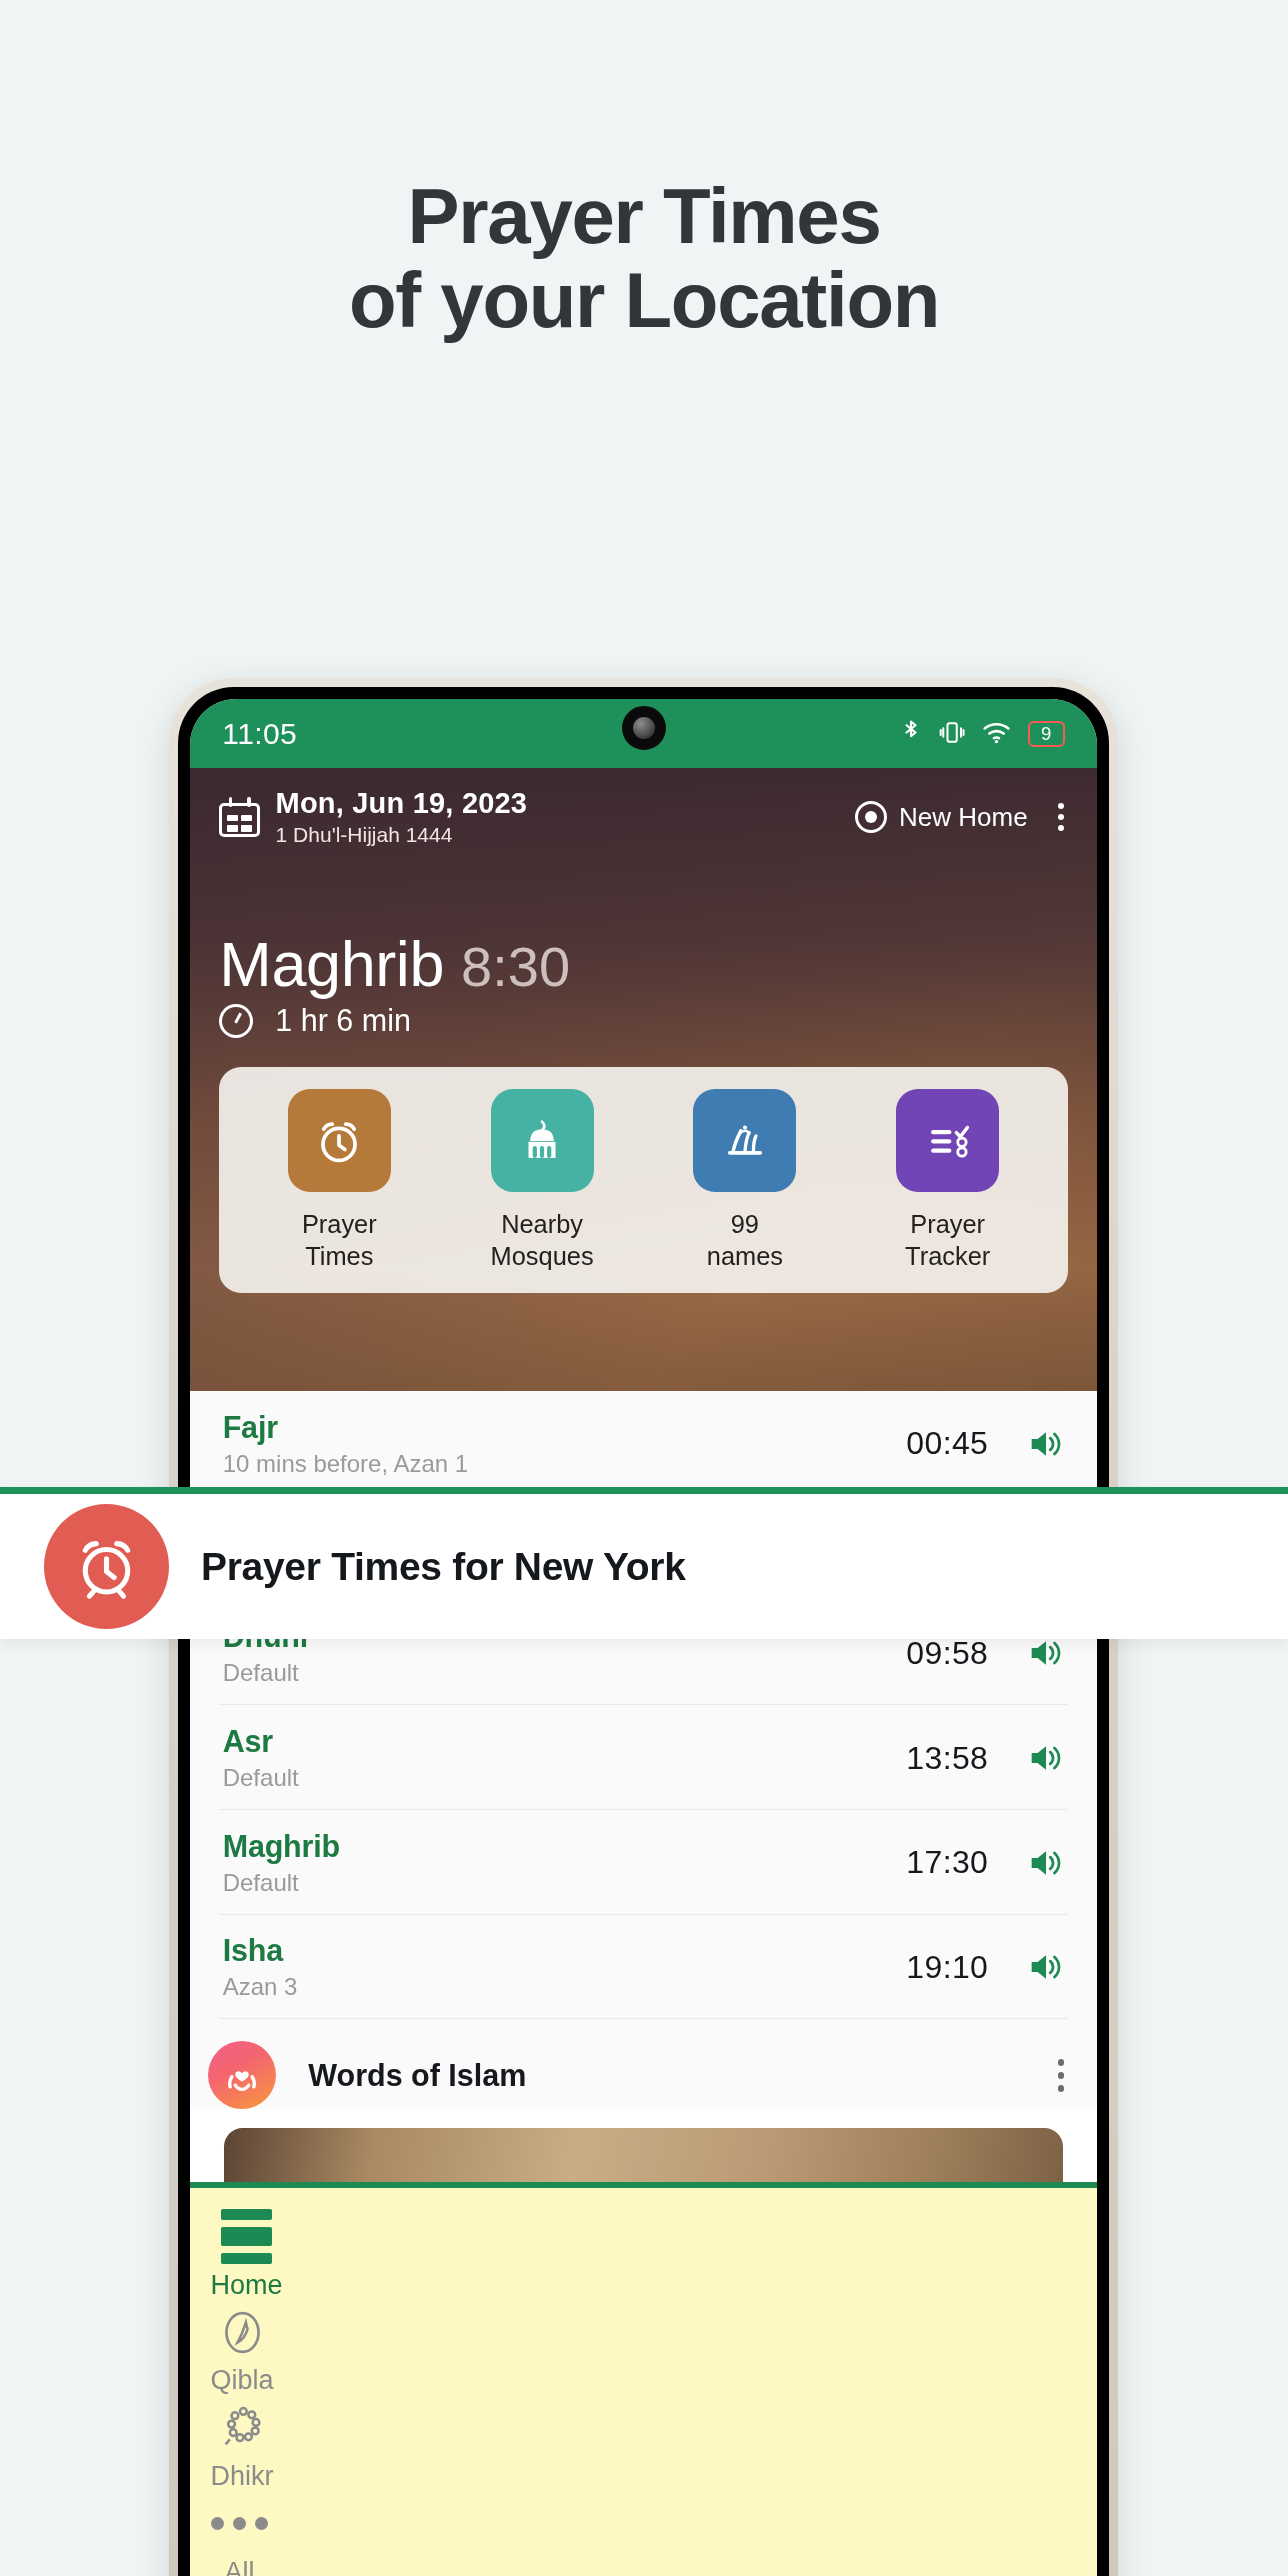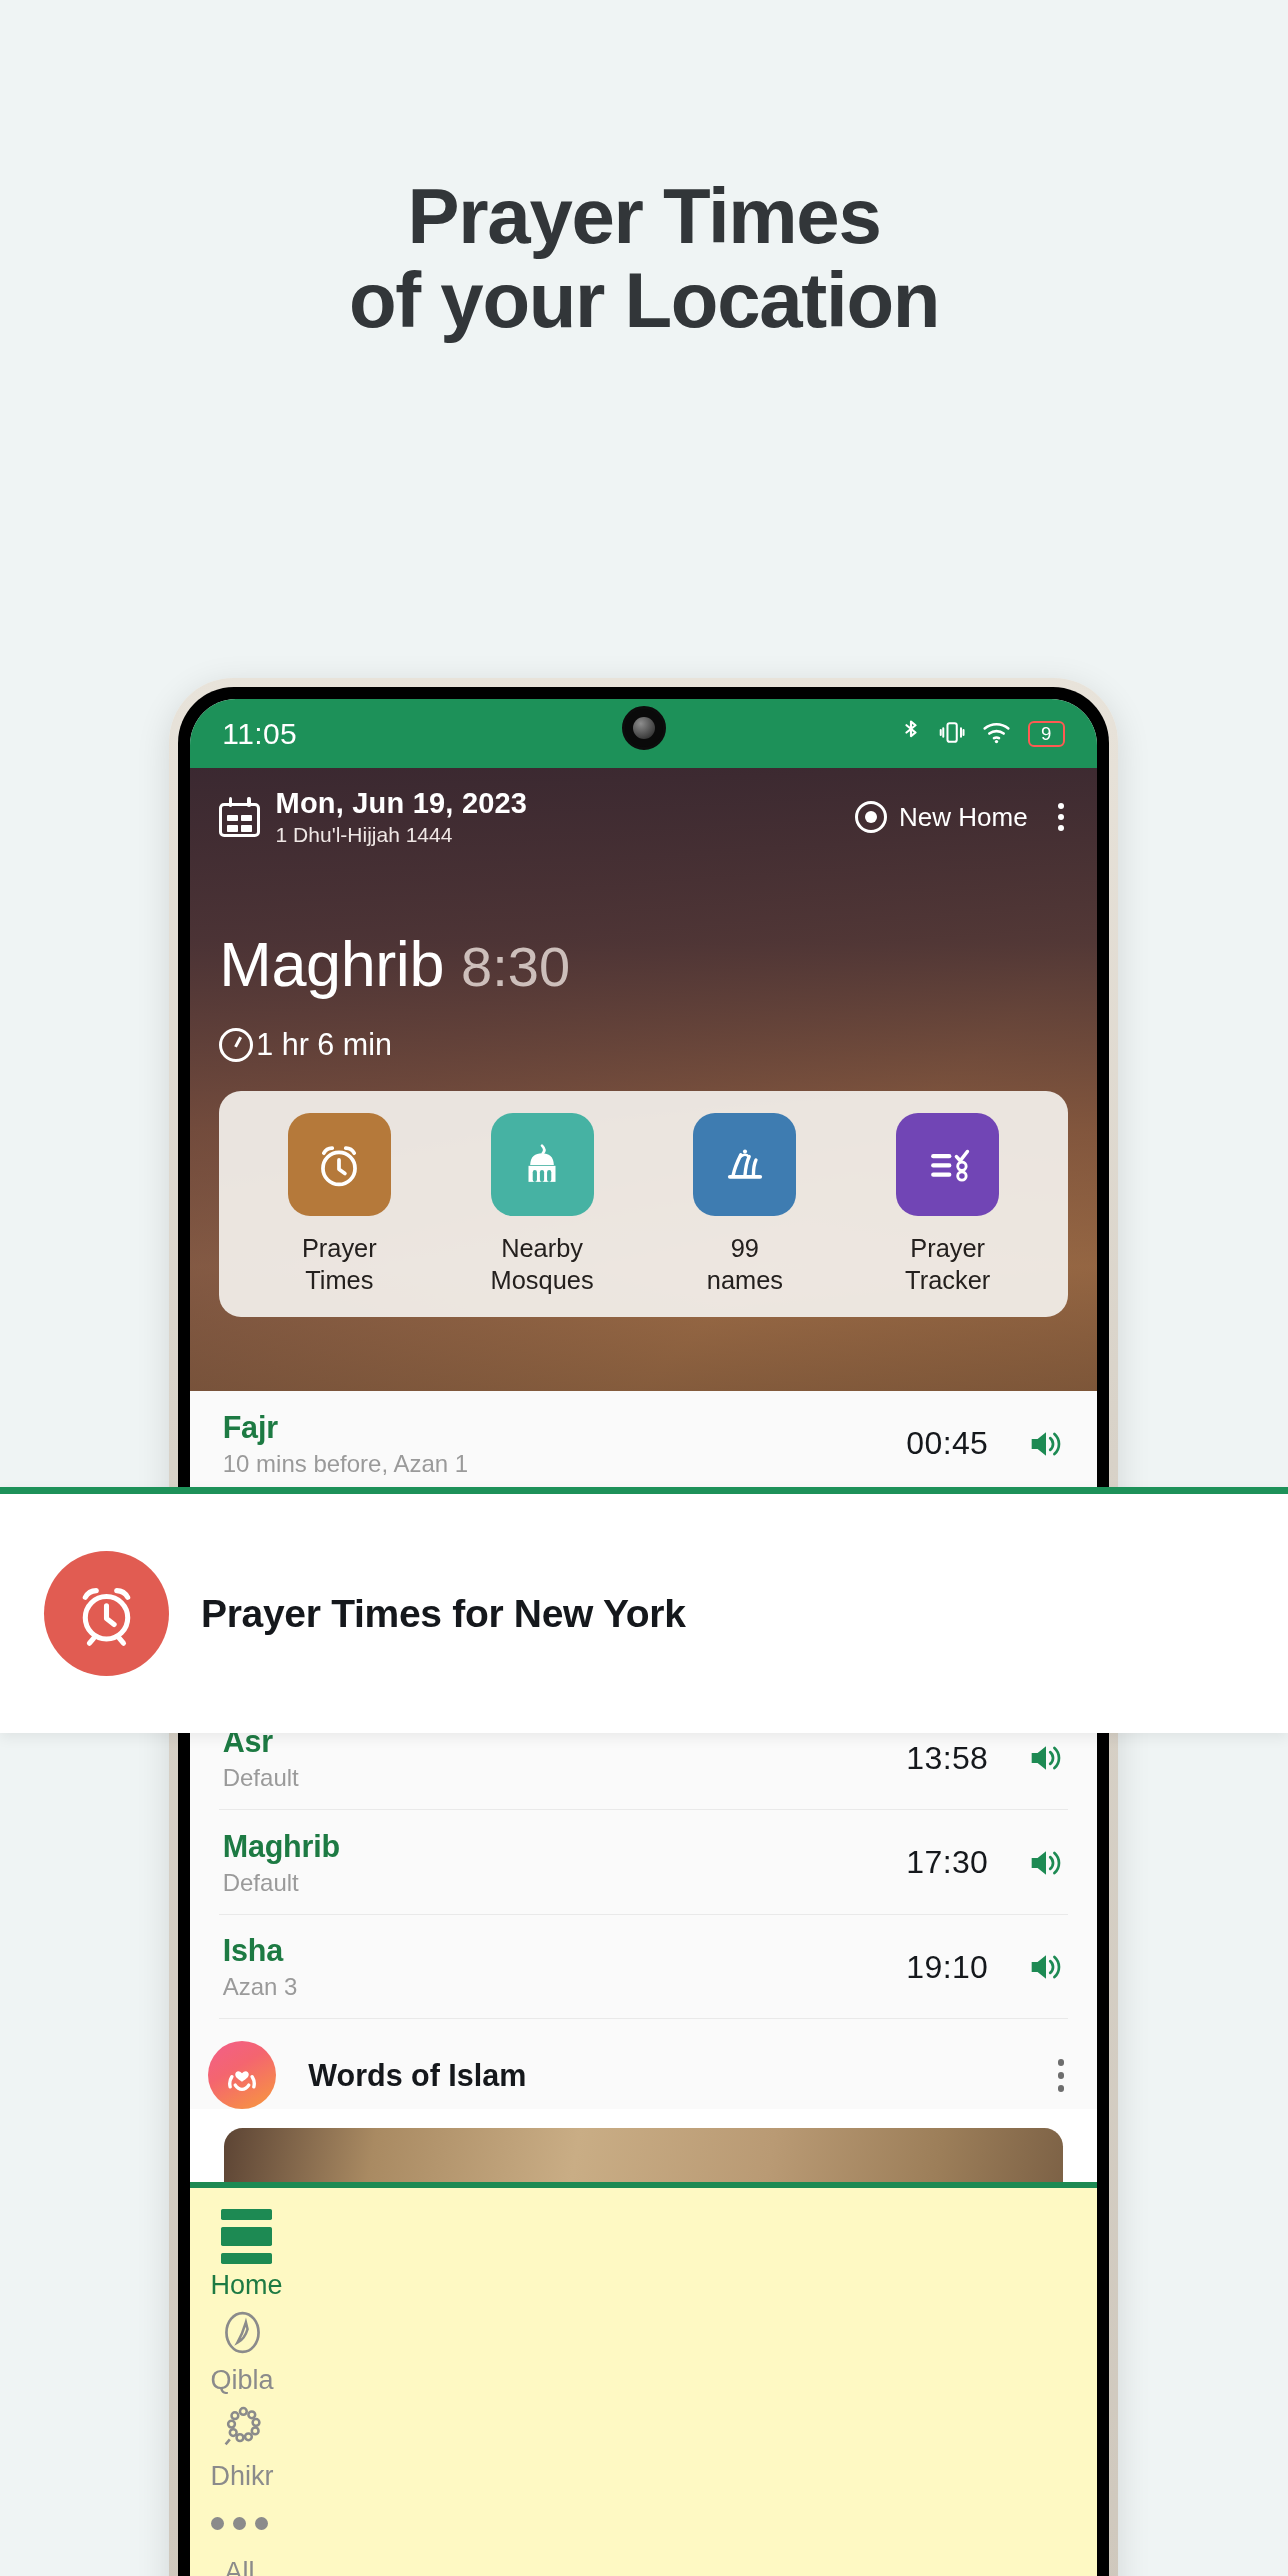--- a/index.html
+++ b/index.html
@@ -94,21 +94,21 @@
   .loc { margin-left: auto; display: flex; align-items: center; gap: 12px; }
   .pin { width: 32px; height: 32px; border: 3.4px solid #fff; border-radius: 50%; position: relative; }
   .pin::after { content:""; position:absolute; left: 6.8px; top: 6.8px; width: 12px; height: 12px; border-radius:50%; background:#fff; }
   .loc .name { font-size: 26px; }
   .kebab { display: flex; flex-direction: column; gap: 5.1px; margin-left: 15.3px; padding: 3.4px; }
   .kebab i { width: 6px; height: 6px; border-radius: 50%; background: #fff; display: block; }
 
   .next-prayer { margin-top: 81px; display: flex; align-items: baseline; gap: 17px; }
   .next-prayer .nm { font-size: 63px; font-weight: 400; letter-spacing: -0.4px; }
   .next-prayer .tm { font-size: 56px; font-weight: 400; color: #cdbfbb; }
-  .countdown { margin-top: 27px; display: flex; align-items: center; gap: 3px; }
+  .countdown { margin-top: 3px; display: flex; align-items: center; gap: 22px; }
   .timer-ic { width: 34px; height: 34px; border: 3.4px solid #fff; border-radius: 50%; position: relative; }
   .timer-ic::before { content:""; position:absolute; left: 12px; top: 5.1px; width: 3.4px; height: 11px; background:#fff; transform: rotate(28deg); transform-origin: bottom; }
   .countdown .txt { font-size: 30.5px; }
 
   
   .tiles {
     margin-top: 29px; background: rgba(243,240,236,.93);
     border-radius: 22px; padding: 22px 18.6px 20.3px 18.6px;
     display: flex; justify-content: space-around;
   }
@@ -118,21 +118,21 @@
     display: flex; align-items: center; justify-content: center; color: #fff;
   }
   .tile .lbl { margin-top: 15.3px; font-size: 25.4px; color: #24201e; line-height: 1.28; font-weight: 400; }
   .sq.brown { background: #b5793a; }
   .sq.teal  { background: #46b2a3; }
   .sq.blue  { background: #3e7cb1; }
   .sq.purple{ background: #7145b5; }
 
   
   .banner {
-    position: absolute; left: 0; top: 1487px; width: 1288px; height: 246px;
+    position: absolute; left: 0; top: 1487px; width: 1288px; height: 152px;
     background: #fff; border-top: 7.6px solid #1d9159;
     display: flex; align-items: center; padding-left: 44px;
     box-shadow: 0 5.1px 13.6px rgba(0,0,0,.07);
     z-index: 30;
   }
   .banner .alarm {
     width: 125px; height: 125px; border-radius: 50%; background: #e15c52;
     display: flex; align-items: center; justify-content: center; flex: 0 0 auto;
   }
   .banner .btxt { margin-left: 32px; font-size: 39px; font-weight: 700; color: #15181c; letter-spacing: -0.3px; }

